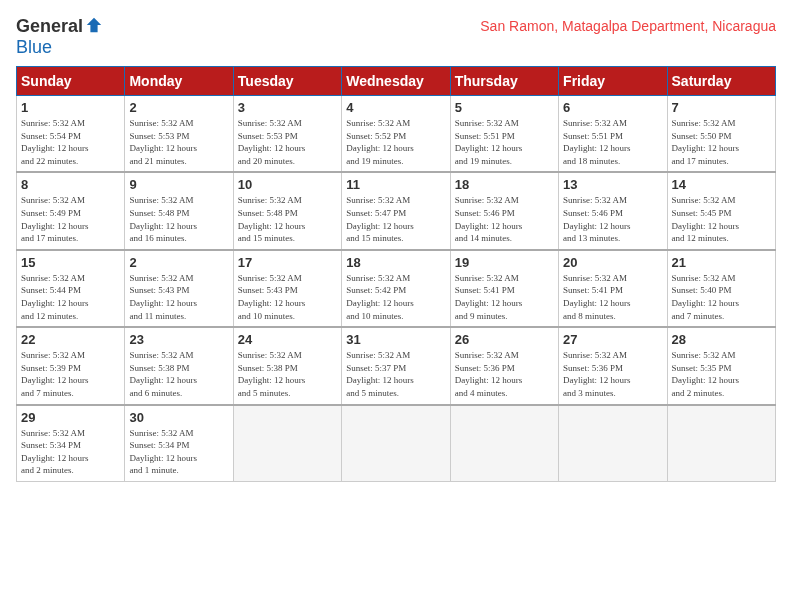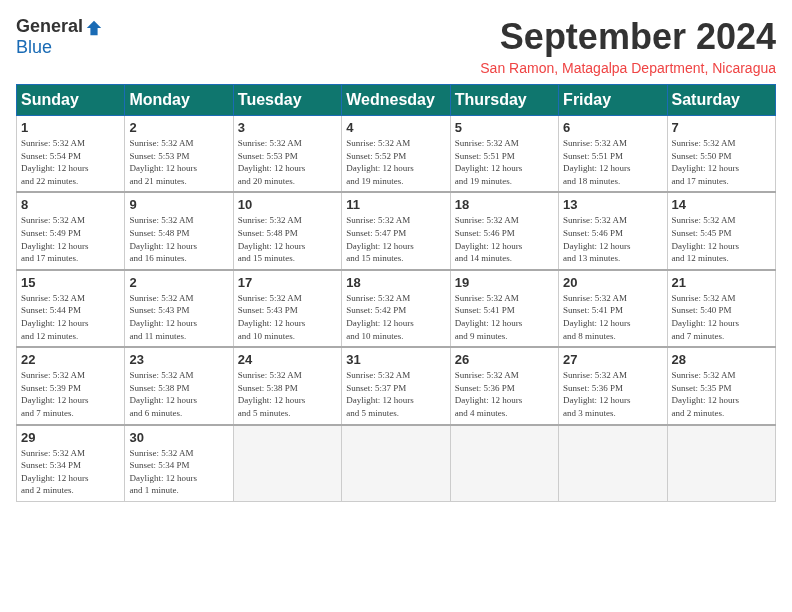--- a/index.html
+++ b/index.html
@@ -33,44 +33,44 @@
     }
     .logo-icon {
       display: inline-block;
       width: 18px;
       height: 18px;
       margin-left: 2px;
       vertical-align: middle;
     }
     .logo-row {
       display: flex;
-      align-items: flex-end;
+      align-items: flex-start;
     }
     .title-area {
       text-align: right;
     }
     .month-title {
       font-size: 36px;
       font-weight: bold;
       color: #333;
     }
     .location {
       font-size: 14px;
       color: #ef4444;
       margin-top: 2px;
     }
     .calendar {
       width: 100%;
       border-collapse: collapse;
       margin-top: 8px;
     }
     .calendar th {
-      background-color: #0f766e;
+      background-color: #b91c1c;
       color: #fff;
-      font-size: 16px;
+      font-size: 14px;
       font-weight: bold;
       padding: 6px 4px;
       text-align: left;
       border: 1px solid #1a6bb5;
     }
     .calendar td {
       vertical-align: top;
       border: 1px solid #ccc;
       padding: 4px 4px;
       font-size: 9.5px;
@@ -106,21 +106,20 @@
   <div class="logo">
     <div class="logo-row">
       <span class="logo-general">General</span>
       <svg class="logo-icon" viewBox="0 0 20 20">
         <polygon points="10,2 18,10 14,10 14,18 6,18 6,10 2,10" fill="#1a6bb5"></polygon>
       </svg>
     </div>
     <span class="logo-blue">Blue</span>
   </div>
   <div class="title-area">
-    <div class="month-title">September 2024</div>
     <div class="location">San Ramon, Matagalpa Department, Nicaragua</div>
   </div>
 </div>
 
 <table class="calendar">
   <thead>
     <tr>
       <th>Sunday</th>
       <th>Monday</th>
       <th>Tuesday</th>

